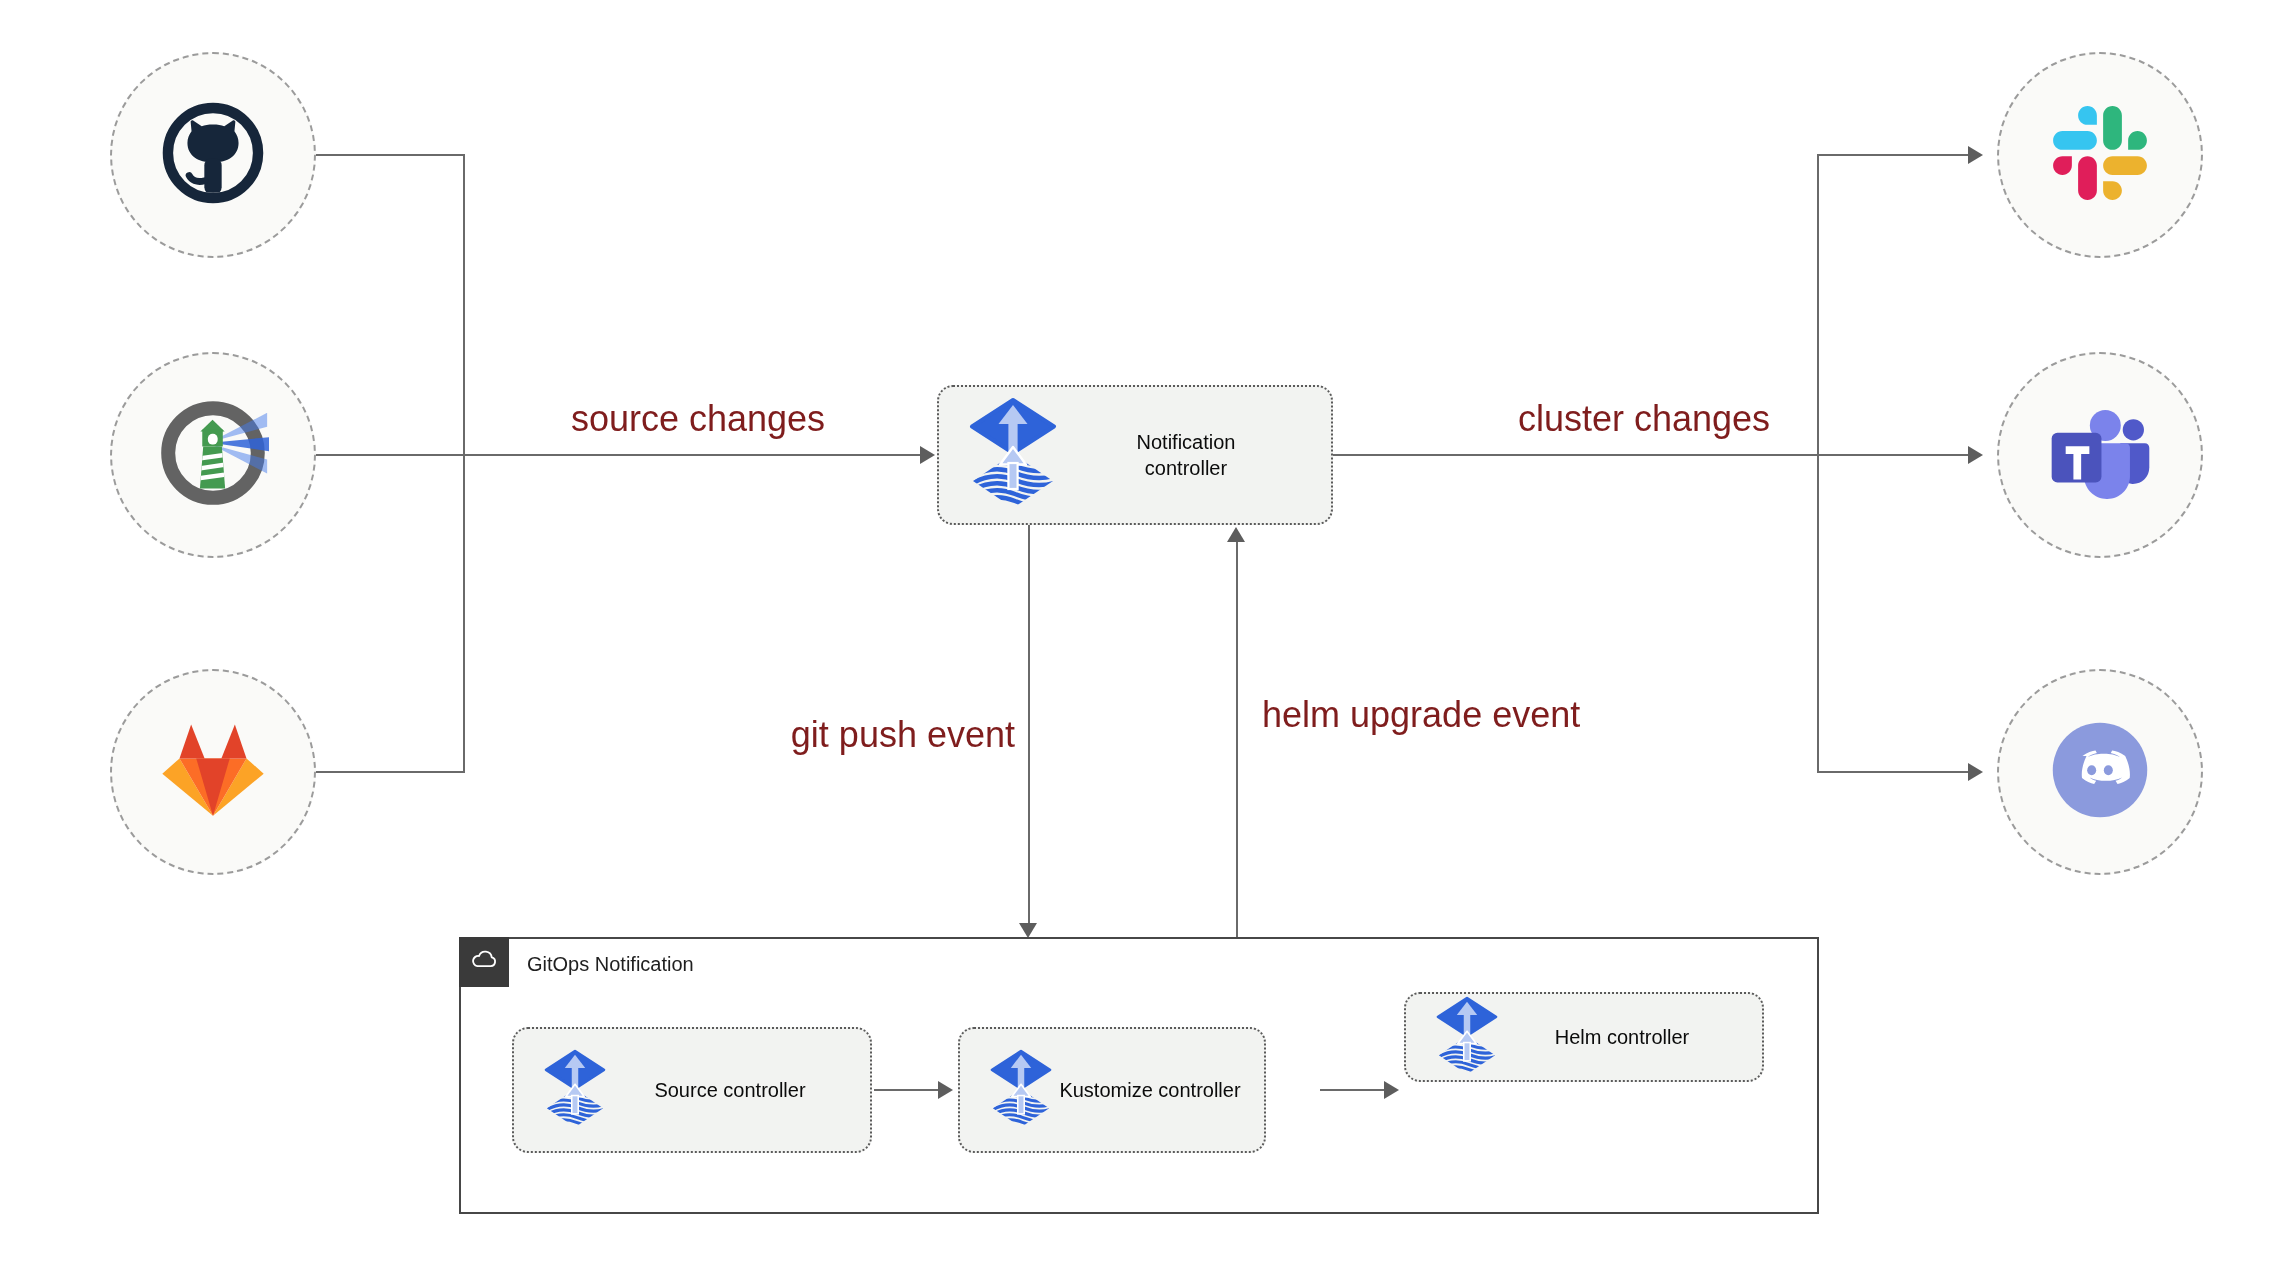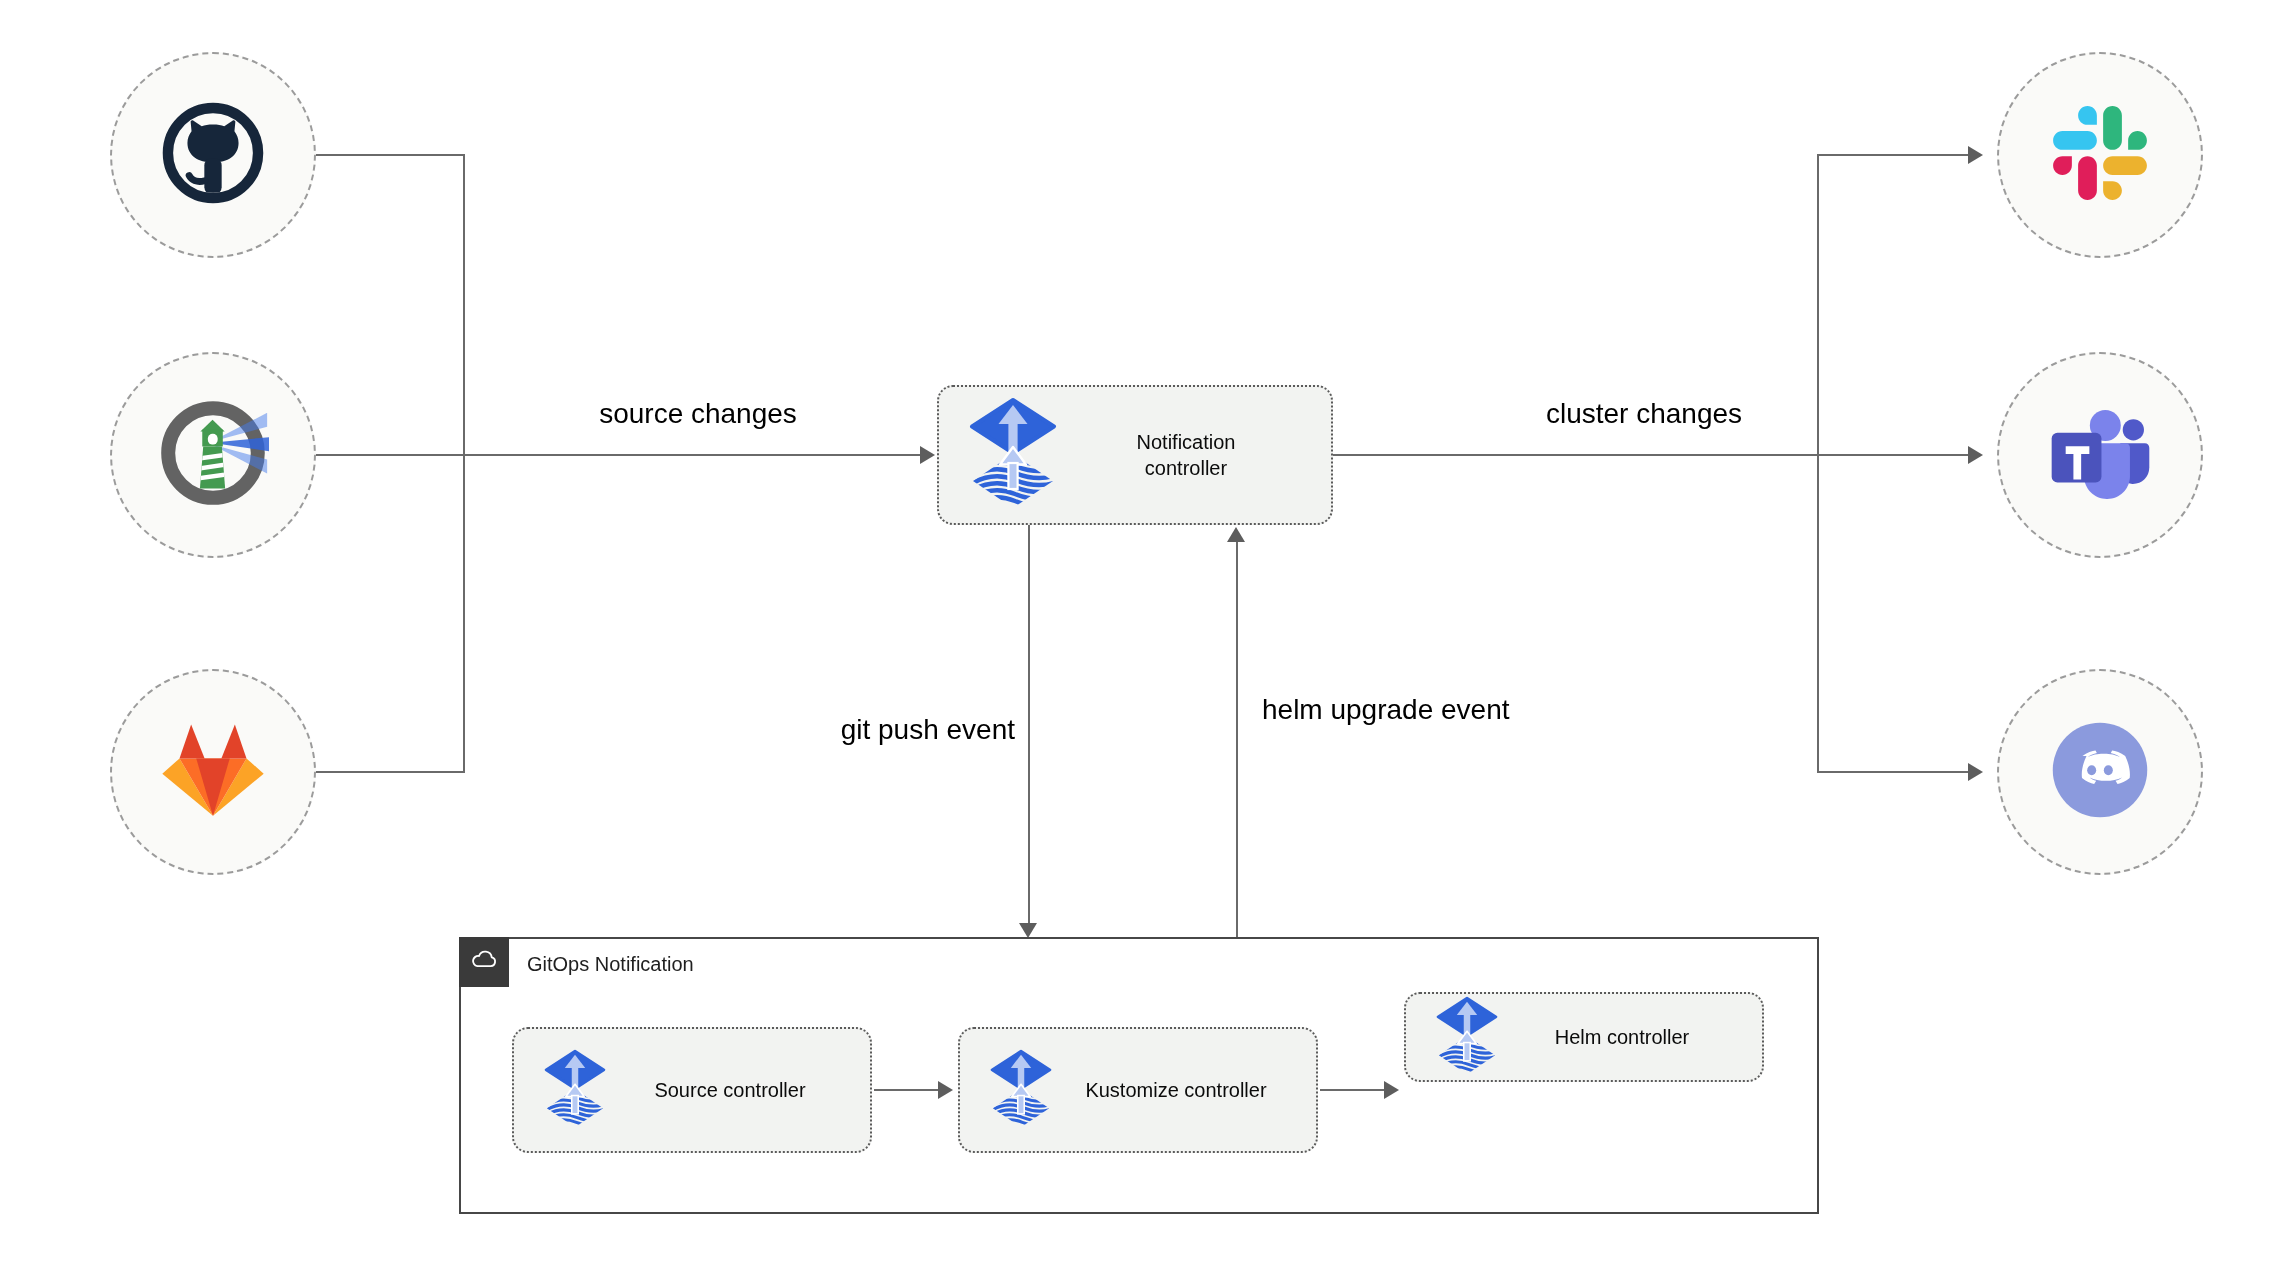--- a/index.html
+++ b/index.html
@@ -12,21 +12,21 @@
     border:2px dashed #9b9b9b; border-radius:50%; background:#fafaf8;
     display:flex; align-items:center; justify-content:center;
   }
   .hline, .vline { position:absolute; background:#6a6a6a; }
   .hline { height:2px; } .vline { width:2px; }
   .ah { position:absolute; width:0; height:0; }
   .ah.right { border-top:9px solid transparent; border-bottom:9px solid transparent; border-left:15px solid #5d5d5d; }
   .ah.down  { border-left:9px solid transparent; border-right:9px solid transparent; border-top:15px solid #5d5d5d; }
   .ah.up    { border-left:9px solid transparent; border-right:9px solid transparent; border-bottom:15px solid #5d5d5d; }
   .edge-label {
-    position:absolute; font-size:28px; color:#000000; white-space:nowrap;
+    position:absolute; font-size:36px; color:#7f1d1d; white-space:nowrap;
   }
   .edge-label.center { text-align:center; }
   .edge-label.right  { text-align:right; }
   .node-box {
     position:absolute; box-sizing:border-box; background:#f2f3f1;
     border:2px dotted #5a5a5a; border-radius:16px;
     display:flex; align-items:center; padding:0 16px 0 30px;
   }
   .node-label {
     flex:1; text-align:center; font-size:20px; line-height:1.32; color:#0b0b0b;
@@ -216,21 +216,21 @@
     </div>
     <div class="group-title">GitOps Notification</div>
   </div>
 
   <div class="node-box" style="left:512px;top:1027px;width:360px;height:126px">
     <span><svg width="62" height="79">
           <use href="#i-flux"></use>
         </svg></span>
     <div class="node-label"><span>Source controller</span></div>
   </div>
-  <div class="node-box" style="left:958px;top:1027px;width:360px;height:126px">
+  <div class="node-box" style="left:958px;top:1027px;width:308px;height:126px">
     <span><svg width="62" height="79">
           <use href="#i-flux"></use>
         </svg></span>
     <div class="node-label"><span>Kustomize controller</span></div>
   </div>
   <div class="node-box" style="left:1404px;top:992px;width:360px;height:90px">
     <span><svg width="62" height="79">
           <use href="#i-flux"></use>
         </svg></span>
     <div class="node-label"><span>Helm controller</span></div>

